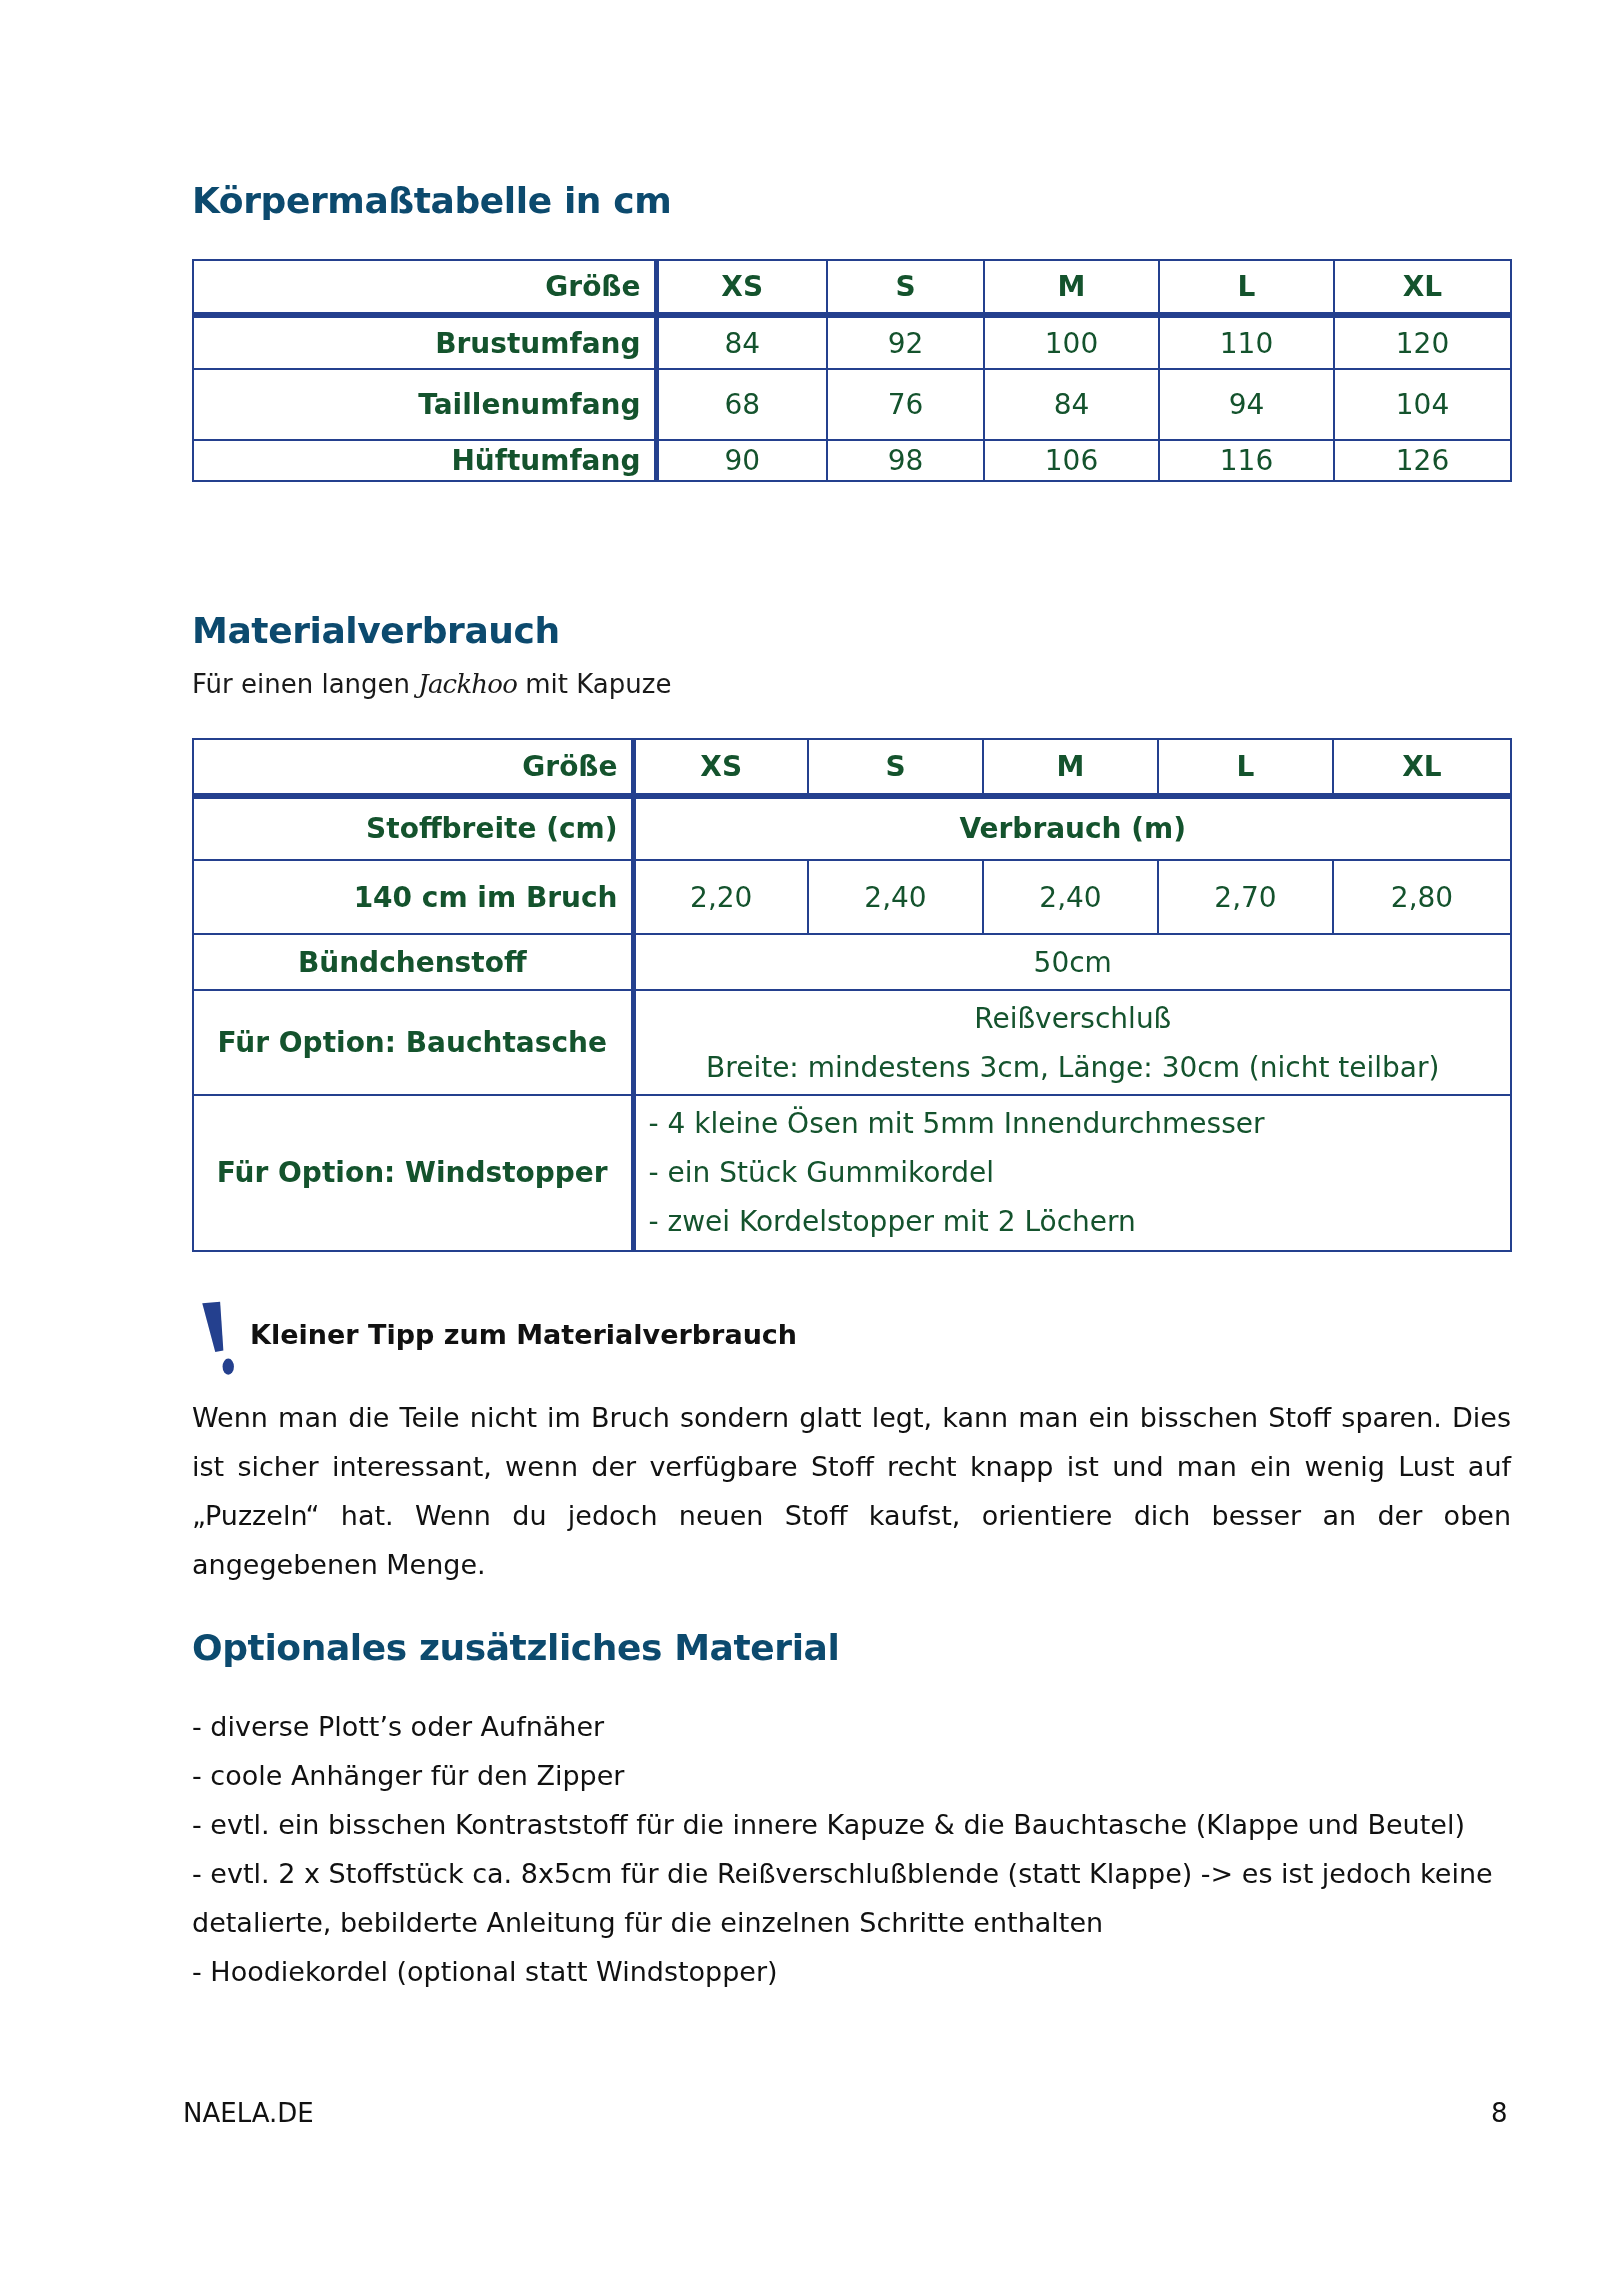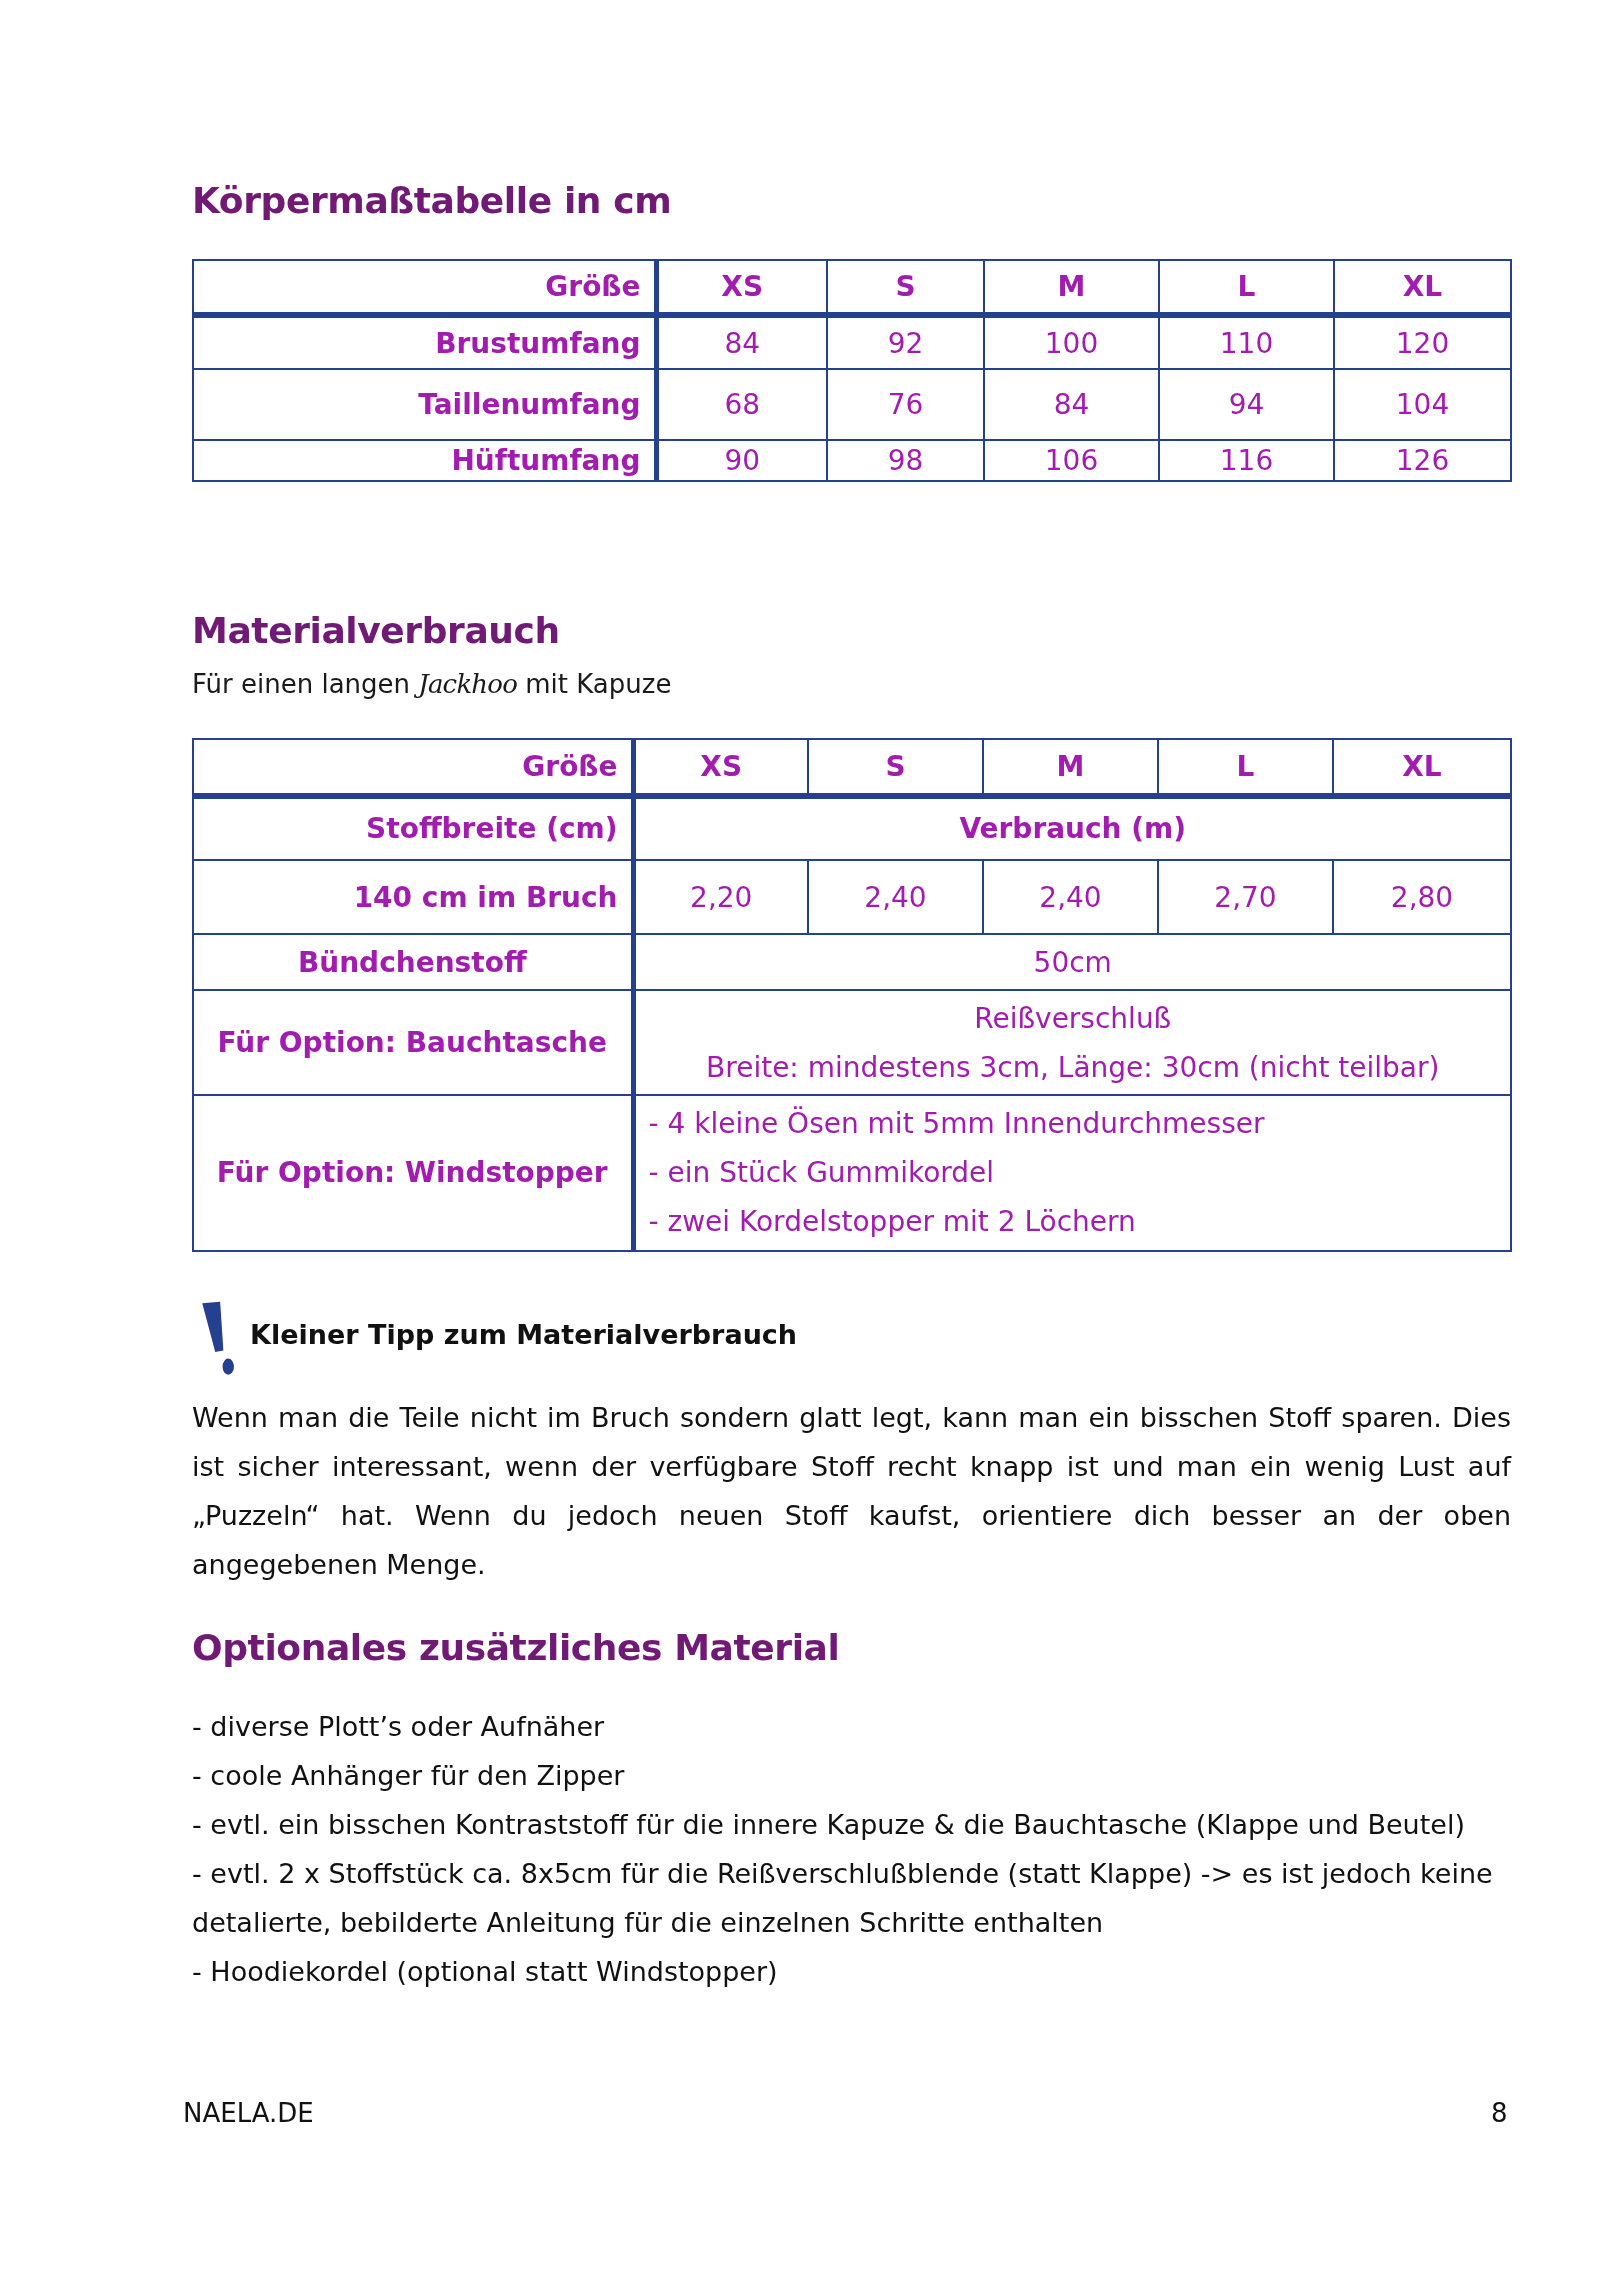--- a/index.html
+++ b/index.html
@@ -1,23 +1,23 @@
 <!DOCTYPE html>
 <html style="font-size:13px"><head>
 <meta charset="utf-8">
 <style>
   html, body { margin: 0; padding: 0; background: #ffffff; }
   body { width: 1624px; height: 2295px; position: relative; font-family: "DejaVu Sans", sans-serif; color: #111; overflow: hidden; }
   .abs { position: absolute; }
-  .h1 { font-family: "DejaVu Sans", sans-serif; font-weight: bold; color: #701a75; font-size: 36px; letter-spacing: -0.4px; white-space: nowrap; }
+  .h1 { font-family: "DejaVu Sans", sans-serif; font-weight: bold; color: #0c4a6e; font-size: 36px; letter-spacing: -0.4px; white-space: nowrap; }
   .sub { font-size: 26px; color: #1a1a1a; white-space: nowrap; }
   .script { font-family: "DejaVu Serif", serif; font-style: italic; font-size: 26px; letter-spacing: -0.8px; }
 
   table.grid { position: absolute; border-collapse: collapse; table-layout: fixed; }
-  table.grid td { border: 2.4px solid #24408e; font-size: 28px; text-align: center; vertical-align: middle; padding: 0; color: #a21caf; }
+  table.grid td { border: 2.4px solid #24408e; font-size: 28px; text-align: center; vertical-align: middle; padding: 0; color: #14532d; }
   table.grid td.rh { text-align: right; padding-right: 13px; font-weight: bold; }
   table.grid td.lab { font-weight: bold; }
   table.grid tr.head td { border-bottom: 6.5px solid #24408e; }
   table.grid td.split { border-right: 5.7px solid #24408e; }
   table.grid td.left-list { text-align: left; padding-left: 13px; line-height: 49px; }
 
   .tip-icon { position: absolute; }
   .tip-title { font-weight: bold; font-size: 27px; white-space: nowrap; }
   .para { font-size: 27px; line-height: 49px; text-align: justify; text-align-last: left; }
   .list { font-size: 27px; line-height: 49px; }

